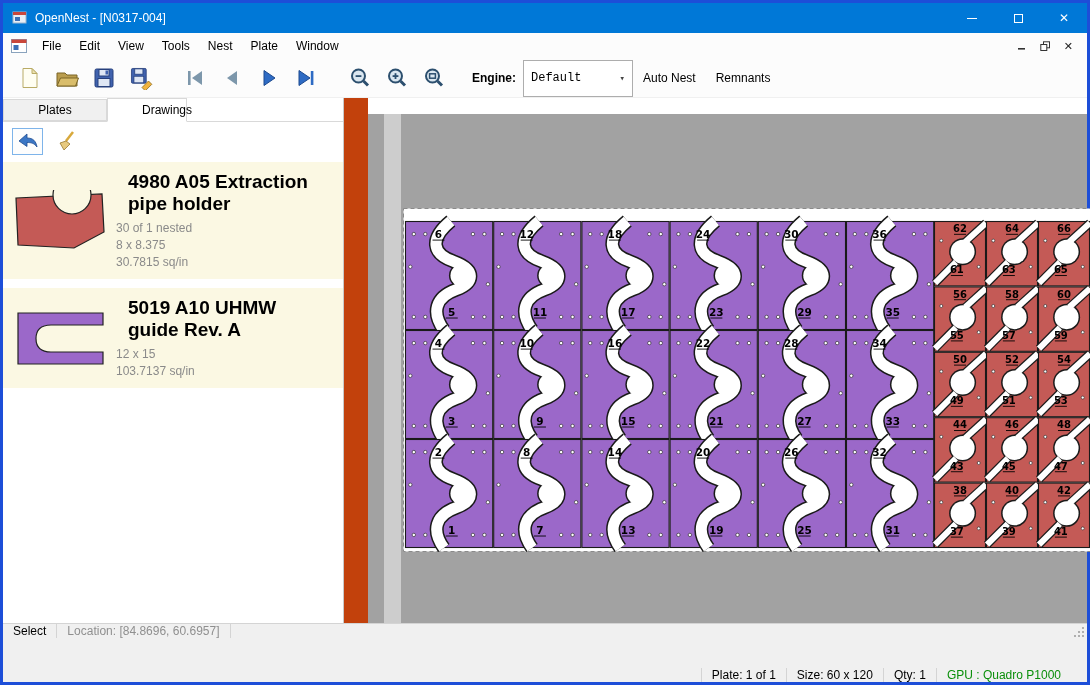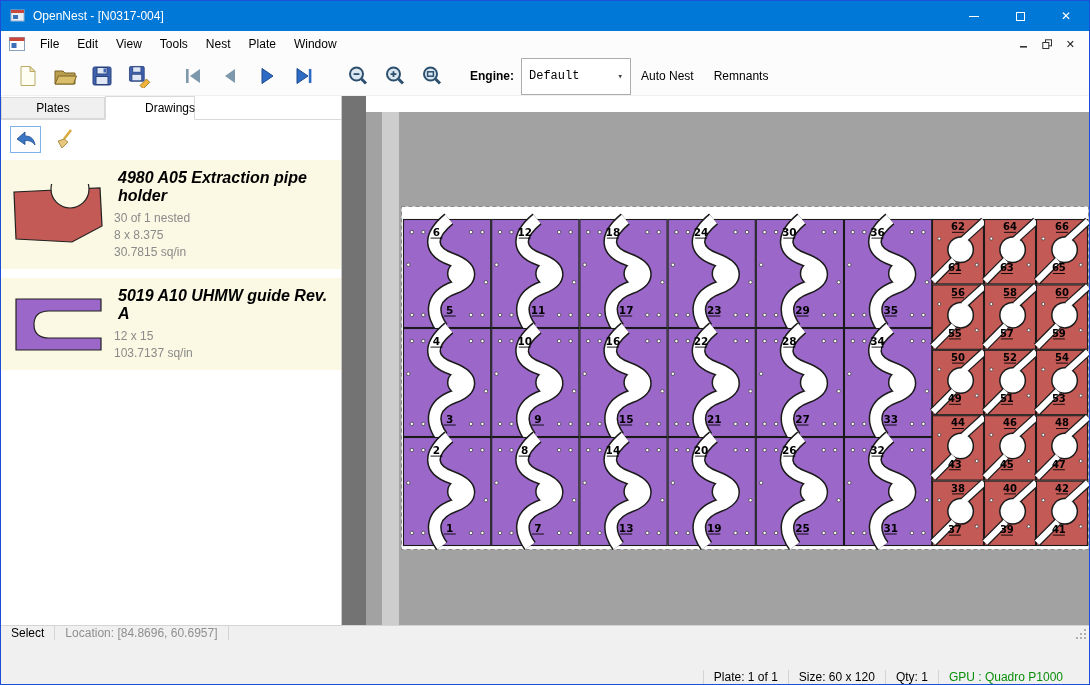--- a/index.html
+++ b/index.html
@@ -1,18 +1,18 @@
 <!DOCTYPE html>
 <html><head>
 <meta charset="utf-8">
 <style>
   * { margin:0; padding:0; box-sizing:border-box; }
   html,body { width:1090px; height:685px; }
   body { font-family:"Liberation Sans","DejaVu Sans",sans-serif; background:#fff; overflow:hidden; }
-  .window { width:1090px; height:685px; display:flex; flex-direction:column; border:1px solid #1d4ed8; background:#737373; }
+  .window { width:1090px; height:685px; display:flex; flex-direction:column; border:3px solid #1d4ed8; background:#c2410c; }
 
   
   .titlebar { flex:0 0 30px; background:#0078d7; color:#fff; display:flex; align-items:center; }
   .app-icon { width:16px; height:16px; margin:0 7px 0 9px; flex:0 0 auto; }
   .title-text { font-size:12px; }
   .flex-fill { flex:1; }
   .cap-btn { width:46px; height:30px; display:flex; align-items:center; justify-content:center; }
   .min-glyph { width:10px; height:1px; background:#fff; }
   .max-glyph { width:9px; height:9px; border:1px solid #fff; }
   .close-glyph { color:#fff; font-size:12px; line-height:1; }
@@ -31,29 +31,29 @@
   .engine-label { font-weight:bold; font-size:12px; margin:0 7px 0 20px; }
   .engine-combo { width:110px; height:37px; background:#fff; border:1px solid #adadad; display:flex; align-items:center; padding:0 7px; font-size:12px;font-family:Liberation Mono, monospace; }
   .combo-arrow { margin-left:auto; font-size:9px; color:#444; }
   .tb-text-btn { font-size:12px; padding:6px 10px; color:#000; }
 
   
   .main { flex:1; display:flex; min-height:0;gap:24px; }
   .sidebar { flex:0 0 341px; background:#fff; display:flex; flex-direction:column; border-right:1px solid #c9c9c9; }
   .tabstrip { flex:0 0 24px; display:flex; align-items:flex-end; border-bottom:1px solid #d9d9d9; background:#fff; }
   .tab { height:22px; display:flex; align-items:center; justify-content:center; font-size:12px; border:1px solid #d9d9d9; background:#f0f0f0; width:104px; }
-  .tab.active { height:24px; background:#fff; border-bottom:1px solid #fff; margin-bottom:-1px; width:90px;padding-left:40px; }
+  .tab.active { height:24px; background:#fff; border-bottom:1px solid #fff; margin-bottom:-1px; width:80px;padding-left:40px; }
   .side-toolbar { flex:0 0 38px; display:flex; align-items:center; gap:9px; padding:0 9px; }
   .side-btn { width:31px; height:27px; display:flex; align-items:center; justify-content:center; background:transparent; }
   .side-btn.bordered { border:1px solid #7eb4ea; background:#fdfdfd; }
   .drawing-list { flex:1; overflow:hidden; padding-top:2px; }
   .drawing-item { background:#fbf8e3; display:flex; align-items:center; padding:8px 6px; margin-bottom:9px; }
   .thumb { flex:0 0 104px; display:flex; align-items:center; justify-content:center; }
   .d-info { flex:1; padding-left:3px; }
-  .d-title { font-size:16px; font-weight:bold; color:#000; margin:1px 4px 5px;font-style:italic; }
+  .d-title { font-size:19px; font-weight:bold; color:#000; margin:1px 12px 5px; }
   .d-line { font-size:12px; color:#8a8a8a; line-height:17px; }
 
   .canvas-wrap { flex:1; background:#fff; padding-top:16px; display:flex; min-width:0; }
   .canvas { flex:1; background:#a2a2a2; position:relative; }
   .rail { position:absolute; left:16px; top:0; bottom:0; width:17px; background:#cdcdcd; }
   .plate-svg { position:absolute; left:35px; top:94px; }
   .plate-svg text { font-family:"DejaVu Sans","Liberation Sans",sans-serif; }
 
   
   .statusbar { flex:0 0 25px; background:#f0f0f0; border-top:1px solid #d4d4d4; display:flex; align-items:flex-start; font-size:12px; }

